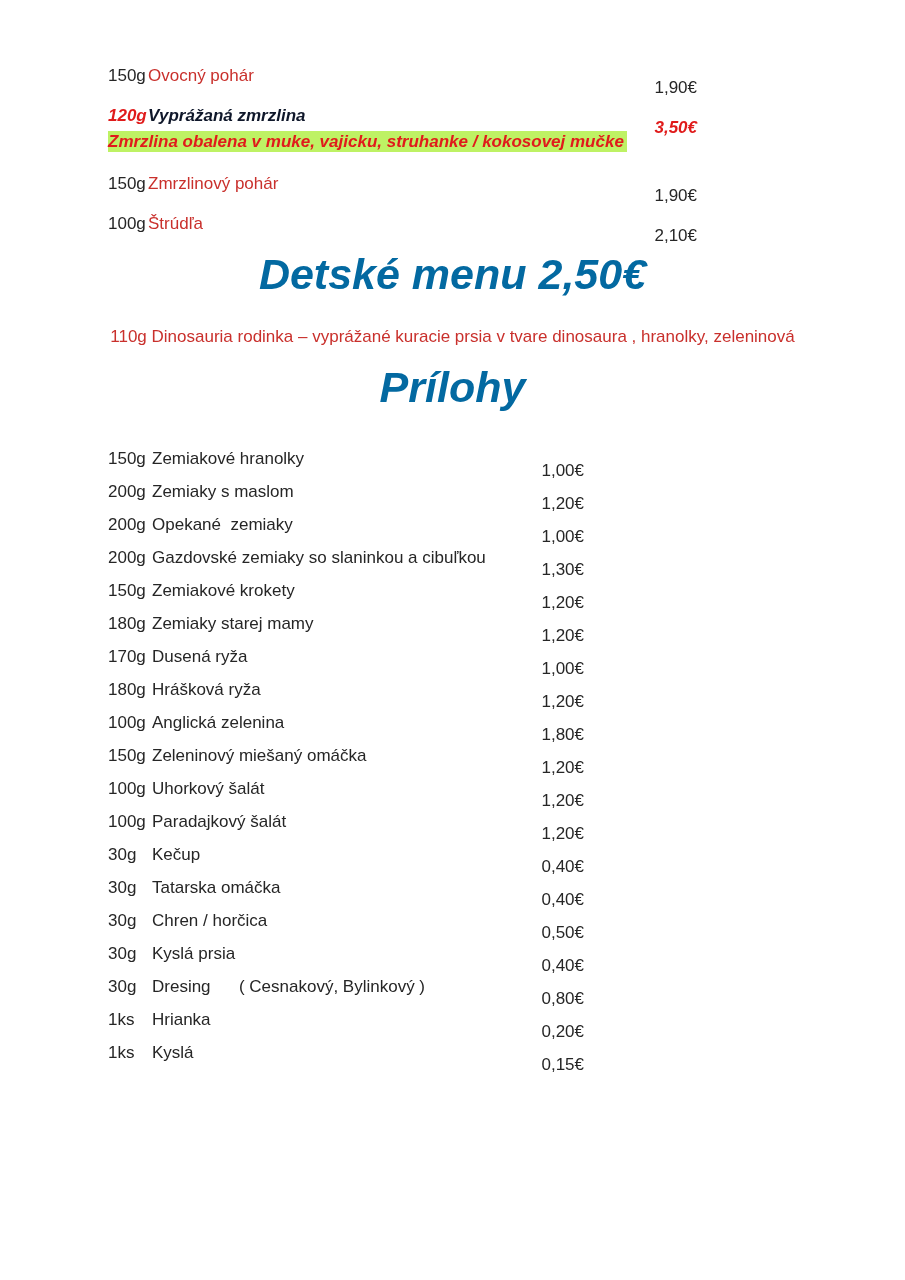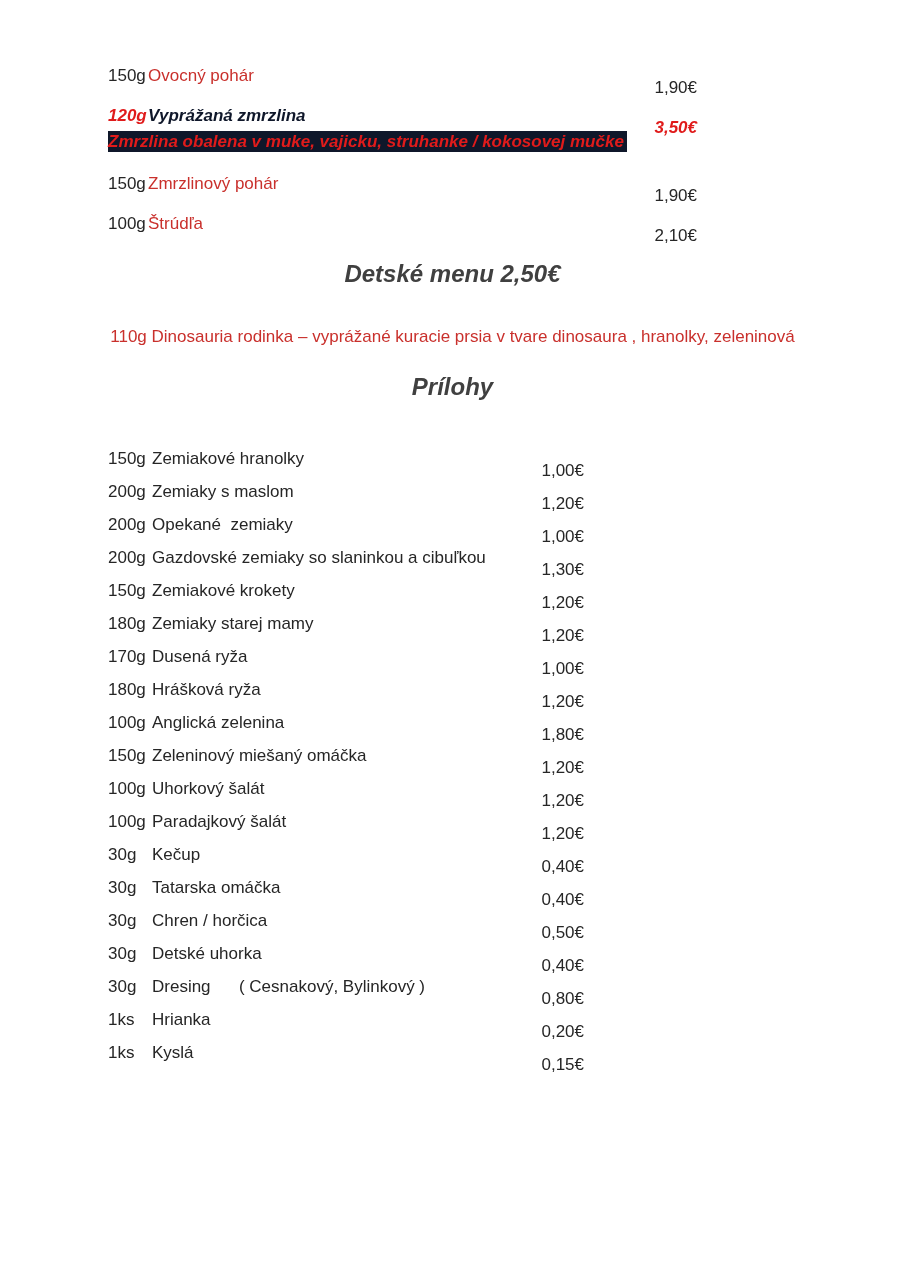--- a/index.html
+++ b/index.html
@@ -23,26 +23,26 @@
   
   .dessert .name { color:#c9302c; }
   .dessert .price { left:527px; }
   .d-gap { margin-bottom:16px; }
   .red-bold { color:#e01b1b; font-weight:bold; font-style:italic; }
   .red-bold .name { color:#0f172a; }
   .desc {
     margin-left:108px; line-height:24px; margin-top:2px; margin-bottom:18px;
     color:#e01b1b; font-weight:bold; font-style:italic;
   }
-  .desc .hl { background:#0f172a; padding:1px 3px 1px 0; }
+  .desc .hl { background:#bef264; padding:1px 3px 1px 0; }
 
   
   .heading {
-    text-align:center; color:#404040;
-    font-size:24px; font-weight:bold; font-style:italic;
+    text-align:center; color:#0369a1;
+    font-size:43px; font-weight:bold; font-style:italic;
     line-height:44px;
   }
   .heading-kids { margin-top:16px; }
   .heading-sides { margin-top:15px; }
 
   
   .kids-item {
     margin-top:28px; text-align:center; color:#c9302c;
     line-height:26px;
   }
@@ -100,19 +100,19 @@
     <div class="row"><span class="weight">180g</span><span class="name">Zemiaky starej mamy</span><span class="price">1,20€</span></div>
     <div class="row"><span class="weight">170g</span><span class="name">Dusená ryža</span><span class="price">1,00€</span></div>
     <div class="row"><span class="weight">180g</span><span class="name">Hrášková ryža</span><span class="price">1,20€</span></div>
     <div class="row"><span class="weight">100g</span><span class="name">Anglická zelenina</span><span class="price">1,80€</span></div>
     <div class="row"><span class="weight">150g</span><span class="name">Zeleninový miešaný omáčka</span><span class="price">1,20€</span></div>
     <div class="row"><span class="weight">100g</span><span class="name">Uhorkový šalát</span><span class="price">1,20€</span></div>
     <div class="row"><span class="weight">100g</span><span class="name">Paradajkový šalát</span><span class="price">1,20€</span></div>
     <div class="row"><span class="weight">30g</span><span class="name">Kečup</span><span class="price">0,40€</span></div>
     <div class="row"><span class="weight">30g</span><span class="name">Tatarska omáčka</span><span class="price">0,40€</span></div>
     <div class="row"><span class="weight">30g</span><span class="name">Chren / horčica</span><span class="price">0,50€</span></div>
-    <div class="row"><span class="weight">30g</span><span class="name">Detské uhorka</span><span class="price">0,40€</span></div>
+    <div class="row"><span class="weight">30g</span><span class="name">Kyslá prsia</span><span class="price">0,40€</span></div>
     <div class="row"><span class="weight">30g</span><span class="name">Dresing      ( Cesnakový, Bylinkový )</span><span class="price">0,80€</span></div>
     <div class="row"><span class="weight">1ks</span><span class="name">Hrianka</span><span class="price">0,20€</span></div>
     <div class="row"><span class="weight">1ks</span><span class="name">Kyslá</span><span class="price">0,15€</span></div>
   </div>
 
 </div>
 
 </body></html>

